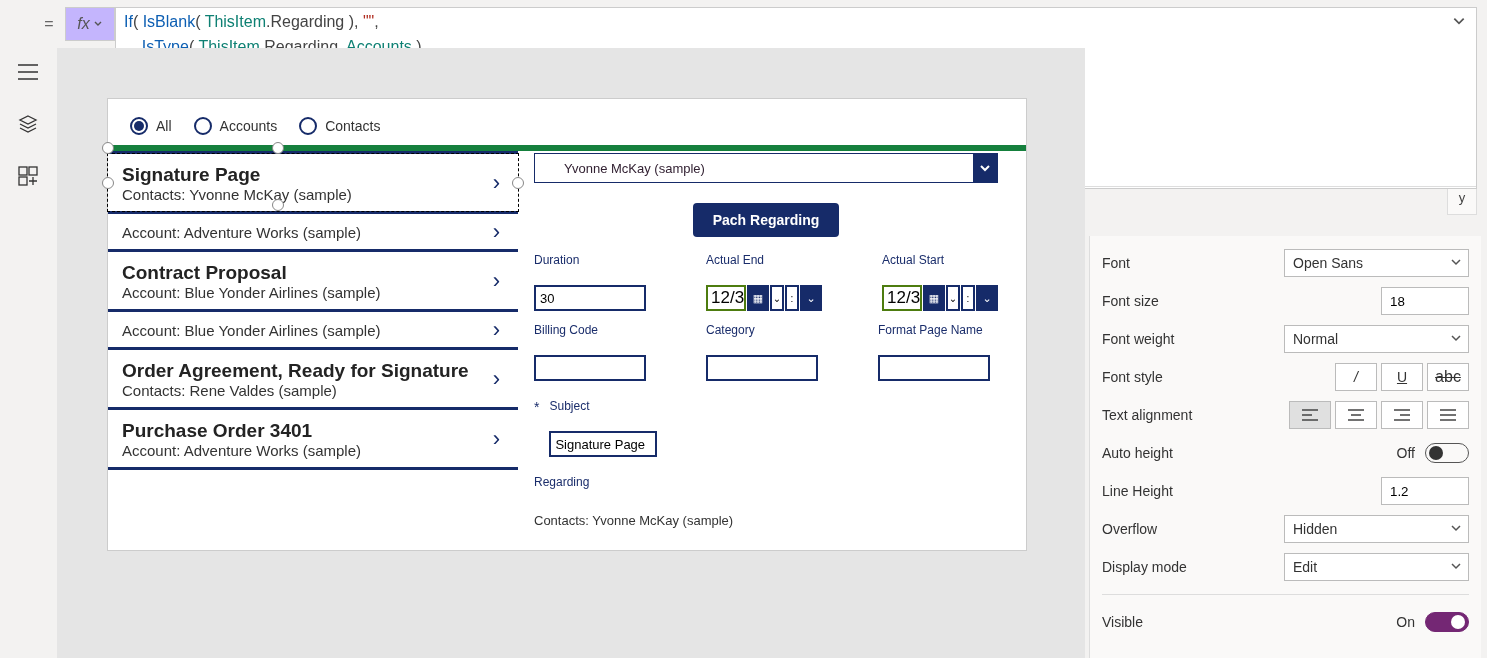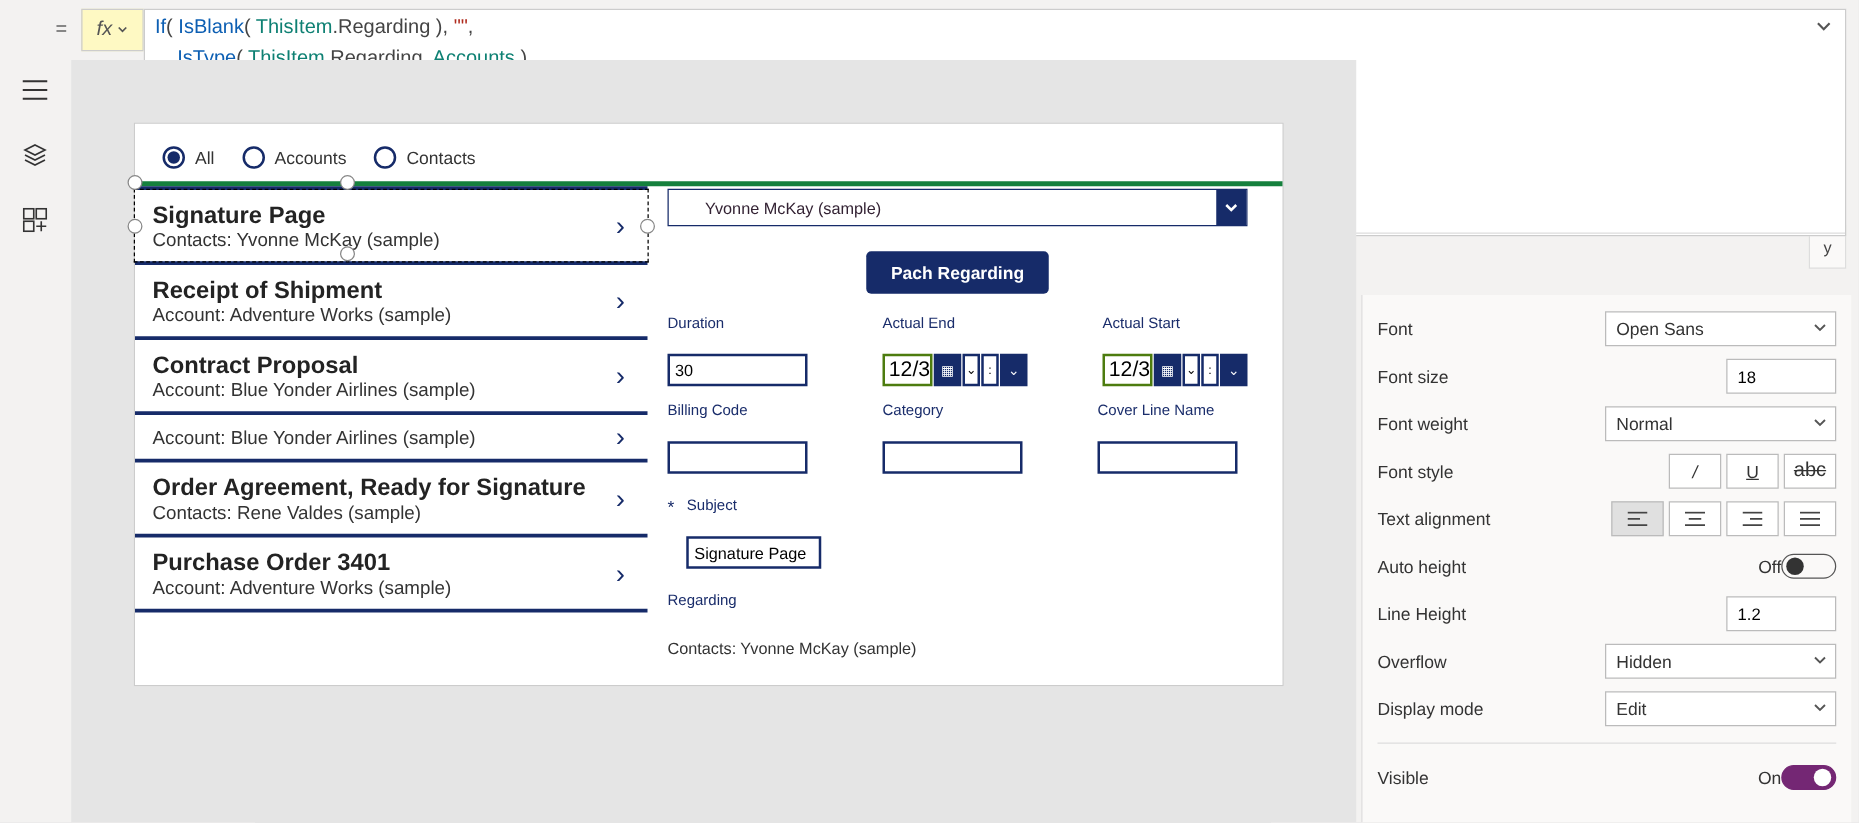--- a/index.html
+++ b/index.html
@@ -3,21 +3,21 @@
 <meta charset="utf-8">
 <style>
 * { box-sizing: border-box; font-family: "Segoe UI", Arial, sans-serif; }
 body { margin: 0; background: #f3f2f1; overflow: hidden; width: 1487px; height: 658px; position: relative; }
 
 
 .top-bar { position: absolute; top: 7px; left: 33px; right: 10px; height: 182px; display: flex; }
 .prop-select { width: 240px; height: 34px; border: 1px solid #ccc; background: #fff; display: flex; align-items: center; padding: 0 12px; position: relative; }
 .prop-select .chev { position: absolute; right: 10px; }
 .eq { width: 32px; text-align: center; line-height: 34px; color: #666; }
-.fx-box { width: 50px; height: 34px; border: 1px solid #ccc; background: #fef9c3; display: flex; align-items: center; justify-content: center; gap: 3px; font-style: italic; color: #555; }
+.fx-box { width: 50px; height: 34px; border: 1px solid #ccc; background: #c4b5fd; display: flex; align-items: center; justify-content: center; gap: 3px; font-style: italic; color: #555; }
 .formula-outer { flex: 1; border: 1px solid #ccc; background: #fff; display: flex; flex-direction: column; position: relative; }
 .formula-code { font-family: "Consolas","Courier New", monospace; font-size: 16px; padding: 2px 8px; line-height: 1.55; white-space: pre; }
 .tk-fn { color: #0d5fb3; }
 .tk-id { color: #0e8073; }
 .tk-str { color: #b02c1f; }
 .tk-punc { color: #444; }
 .formula-toolbar { border-top: 1px solid #ddd; display: flex; gap: 30px; padding: 6px 20px; color: #555; font-size: 15px; }
 .formula-toolbar .tbtn { display: flex; align-items: center; gap: 10px; }
 .fb-expand { position: absolute; top: 6px; right: 10px; }
 
@@ -26,21 +26,21 @@
 .left-rail .ritem { width: 24px; height: 24px; display:flex;align-items:center;justify-content:center; }
 
 
 .help-icon { position: absolute; right: 12px; top: 90px; color: #555; }
 .partial-panel-tab { position: absolute; right: 10px; top: 180px; width: 30px; height: 35px; border:1px solid #ddd; background:#faf9f8; display:flex;align-items:center;justify-content:center; color:#444;font-size:13px;}
 
 
 .canvas { position: absolute; left: 57px; top: 48px; right: 402px; bottom: 0; background: #e5e5e5; overflow:hidden; }
 .app-frame { position: absolute; left: 50px; top: 50px; width: 920px; background: #fff; border:1px solid #ccc; padding-bottom:12px; }
 
-.radio-row { display: flex; gap: 22px; padding: 18px 22px 10px; border-bottom:4px solid #15803d; font-size:14px; color:#333; }
+.radio-row { display: flex; gap: 22px; padding: 18px 22px 10px; border-bottom:6px solid #15803d; font-size:14px; color:#333; }
 .radio { width:18px;height:18px;border:2px solid #162b69;border-radius:50%; display:inline-flex;align-items:center;justify-content:center; }
 .radio.sel::after{content:"";width:10px;height:10px;background:#162b69;border-radius:50%;}
 .rwrap{display:flex;align-items:center;gap:8px;}
 
 .split { display:flex; }
 .list-col { width: 430px; }
 .detail-col { flex:1; padding: 0 28px 10px 16px; }
 
 .list-item { border-bottom: 3px solid #162b69; padding: 10px 14px 8px; position:relative; }
 .list-item .title { font-weight:600; font-size:19px; color:#232323; }
@@ -75,21 +75,21 @@
 .psel .chev{position:absolute;right:6px;}
 .pinput { border:1px solid #bbb; background:#fff; height:28px; width:88px; padding:0 8px;}
 .btn-grp{ display:flex; gap:4px;}
 .btn-grp .b{ width:42px;height:28px;border:1px solid #bbb;background:#fff;display:flex;align-items:center;justify-content:center;font-size:14px;}
 .btn-grp .b.sel{background:#e0e0e0;}
 .toggle{ width:44px;height:20px;border-radius:10px; position:relative;border:1px solid #555; }
 .toggle .knob{width:14px;height:14px;background:#333;border-radius:50%;position:absolute;top:2px;}
 .toggle.off .knob{left:3px;}
 .toggle.on{background:#742774;border-color:#742774;}
 .toggle.on .knob{right:3px;background:#fff;}
-.toggle-wrap{display:flex;align-items:center;font-size:14px;}
+.toggle-wrap{display:flex;align-items:center;gap:10px;font-size:14px;}
 hr.div{border:none;border-top:1px solid #ddd;margin:8px 0;}
 .chev-svg{width:12px;height:12px;}
 </style>
 </head>
 <body>
 
 <div class="left-rail">
   <div class="ritem">
       <svg width="20" height="16" viewBox="0 0 20 16">
         <path d="M0 1h20M0 8h20M0 15h20" stroke="#333" stroke-width="1.5"></path>
@@ -170,21 +170,20 @@
             <div class="arrow">›</div>
             <div class="sel-box">
               <div class="sel-handle" style="left:-6px;top:50%;transform:translateY(-50%)"></div>
               <div class="sel-handle" style="right:-6px;top:50%;transform:translateY(-50%)"></div>
               <div class="sel-handle" style="left:40%;top:-6px;transform:translateY(-50%)"></div>
               <div class="sel-handle" style="left:40%;bottom:-6px;transform:translateY(-50%)"></div>
               <div class="sel-handle" style="left:-6px;top:-6px;transform:translateY(-50%)"></div>
             </div>
           </div>
           <div class="list-item">
-            <div class="title">Receipt of Shipment</div>
             <div class="sub">Account: Adventure Works (sample)</div>
             <div class="arrow">›</div>
           </div>
           <div class="list-item">
             <div class="title">Contract Proposal</div>
             <div class="sub">Account: Blue Yonder Airlines (sample)</div>
             <div class="arrow">›</div>
           </div>
           <div class="list-item">
             <div class="sub">Account: Blue Yonder Airlines (sample)</div>
@@ -242,21 +241,21 @@
         <div class="form-row" style="margin-top:12px">
           <div class="fgroup">
               <span class="flabel">Billing Code</span>
               <input class="finput" style="">
             </div>
           <div class="fgroup">
               <span class="flabel">Category</span>
               <input class="finput" style="">
             </div>
           <div class="fgroup">
-              <span class="flabel">Cover Line Name</span>
+              <span class="flabel">Format Page Name</span>
               <input class="finput" style="">
             </div>
         </div>
 
         <div style="margin-top:18px;display:flex;align-items:flex-start;gap:4px">
           <span class="req">*</span>
           <div class="fgroup">
               <span class="flabel">Subject</span>
               <input class="finput" style="width: 108px;" value="Signature Page">
             </div>

